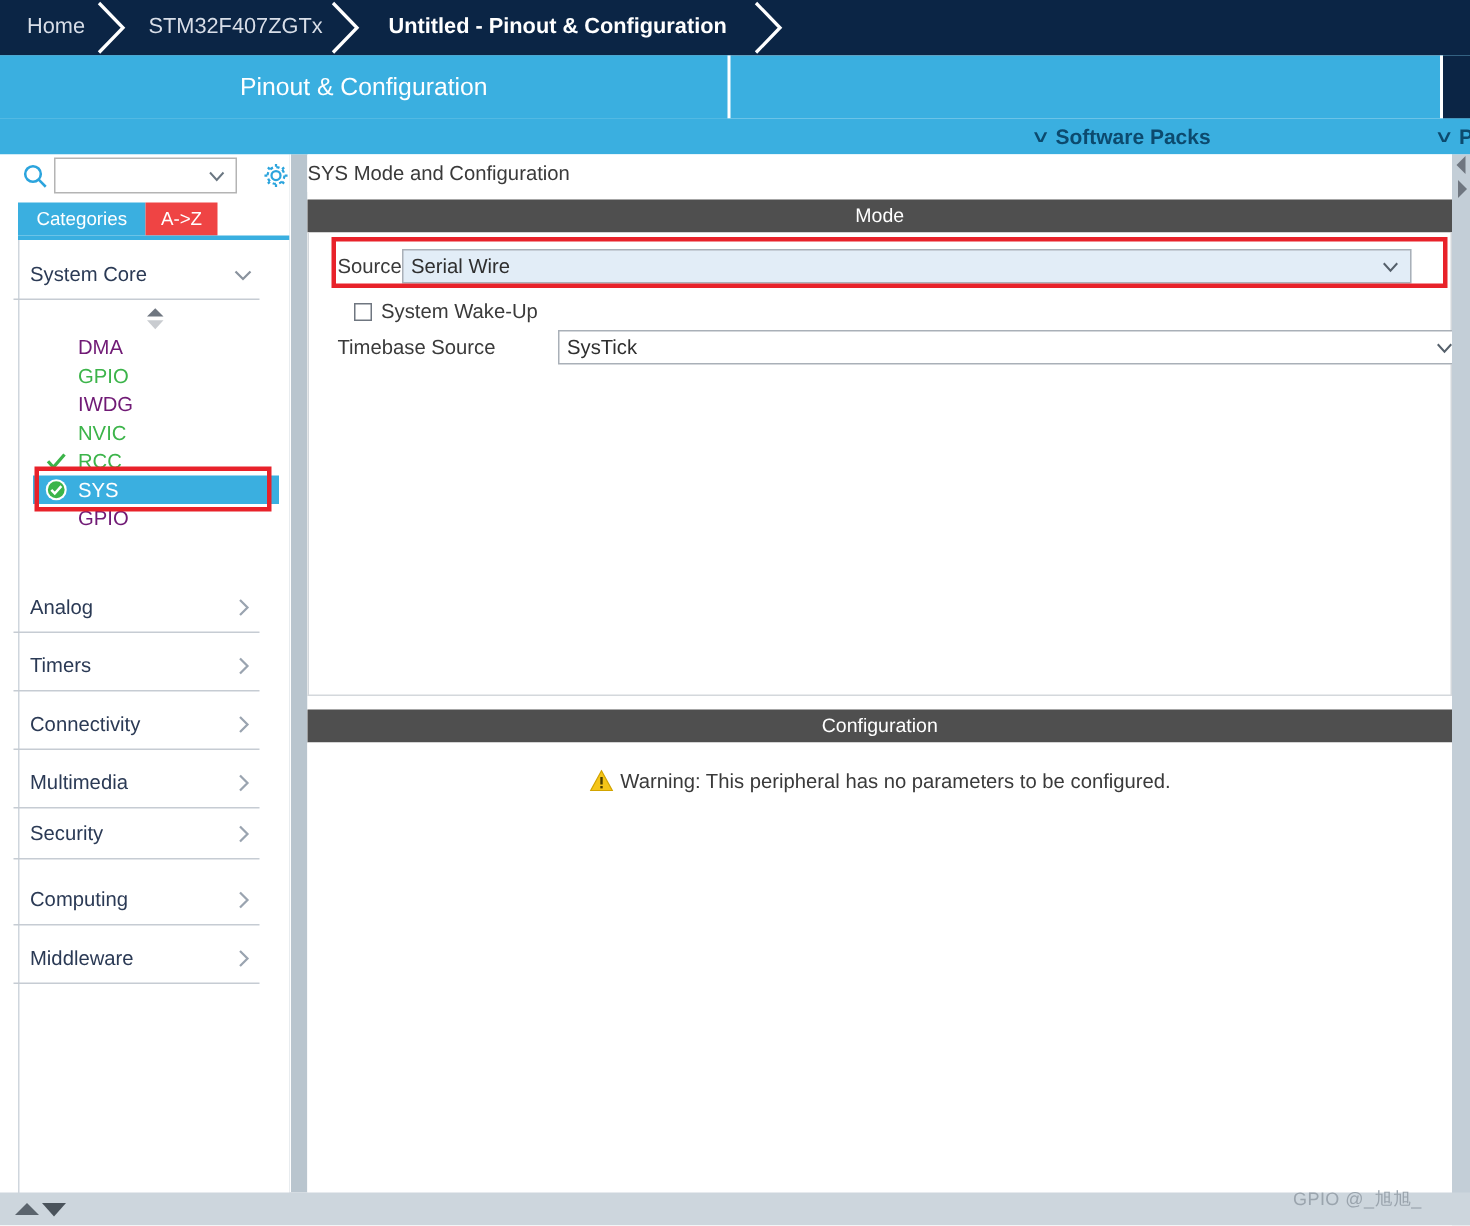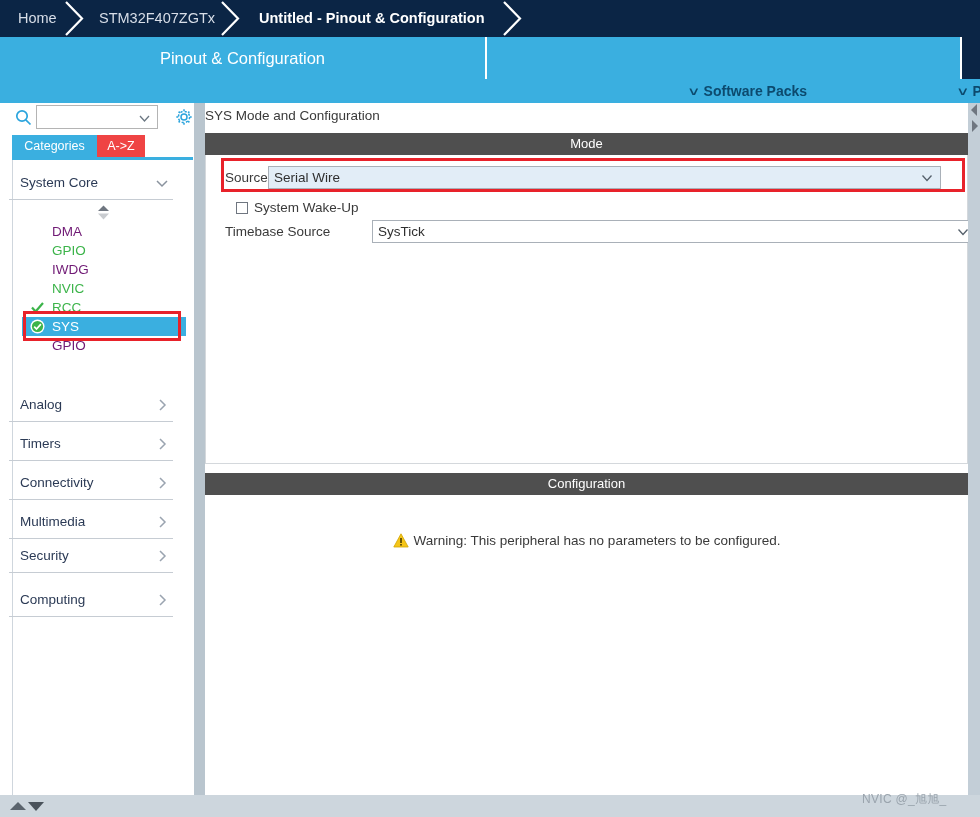--- a/index.html
+++ b/index.html
@@ -347,21 +347,20 @@
     background: #ffffff;
   }
   .warning {
     position: absolute;
     left: 0; top: 18px;
     width: 763px;
     text-align: center;
     font-size: 13.5px;
     color: #3a3a3a;
     white-space: nowrap;
-    margin-top: 20px;
   }
   .warn-icon {
     display: inline-block;
     vertical-align: -3px;
     width: 16px; height: 15px;
     margin-right: 5px;
   }
 
   
   .vscroll {
@@ -576,20 +575,29 @@
   </div>
   <div class="cat-group" style="top:585px;">
     <div class="label">Computing</div>
     <div class="arrow">
       <svg width="14" height="14" viewBox="0 0 14 14">
           <path d="M5 2 L10 7 L5 12" fill="none" stroke="#9aa4b0" stroke-width="1.5"></path>
         </svg>
     </div>
     <div class="rule"></div>
   </div>
+  <div class="cat-group" style="top:624px;">
+    <div class="label">Middleware</div>
+    <div class="arrow">
+      <svg width="14" height="14" viewBox="0 0 14 14">
+          <path d="M5 2 L10 7 L5 12" fill="none" stroke="#9aa4b0" stroke-width="1.5"></path>
+        </svg>
+    </div>
+    <div class="rule"></div>
+  </div>
 
   <div class="splitter">
     <div class="splitter-inner"></div>
   </div>
 
   <div class="mainpanel">
 
     <div class="panel-title">SYS Mode and Configuration</div>
 
     <div class="band mode-band">Mode</div>
@@ -648,14 +656,14 @@
   </div>
 
   <div class="bottomstrip"></div>
   <div class="bottom-arrows">
     <svg width="40" height="14" viewBox="0 0 40 14">
       <path d="M2 11 L10 3 L18 11 Z" fill="#5b646d"></path>
       <path d="M20 3 L36 3 L28 12 Z" fill="#4a535b"></path>
     </svg>
   </div>
 
-  <div class="watermark">NVIC @_旭旭_</div>
+  <div class="watermark">GPIO @_旭旭_</div>
 </div>
 
 </body></html>

